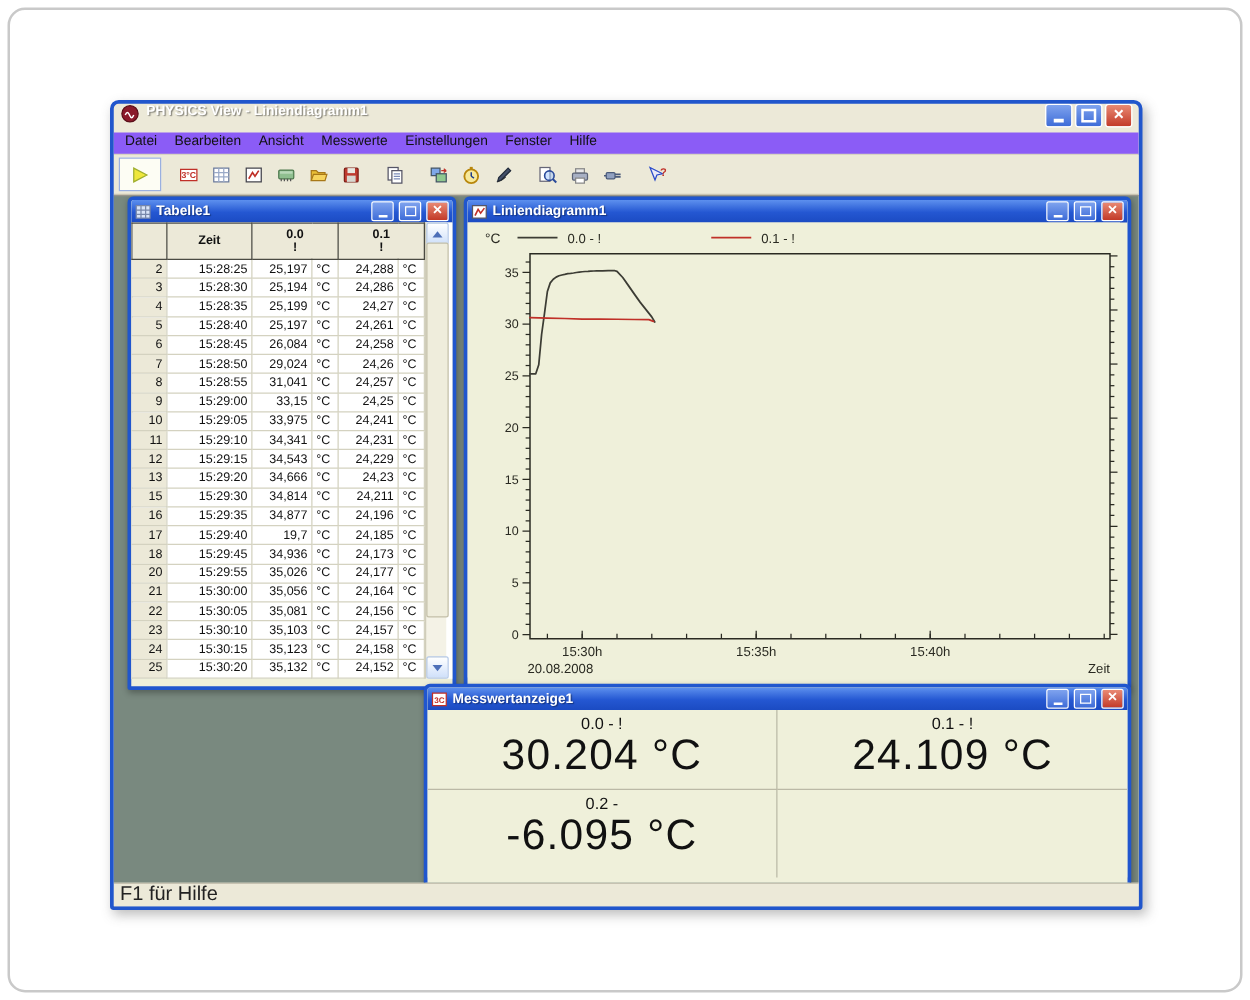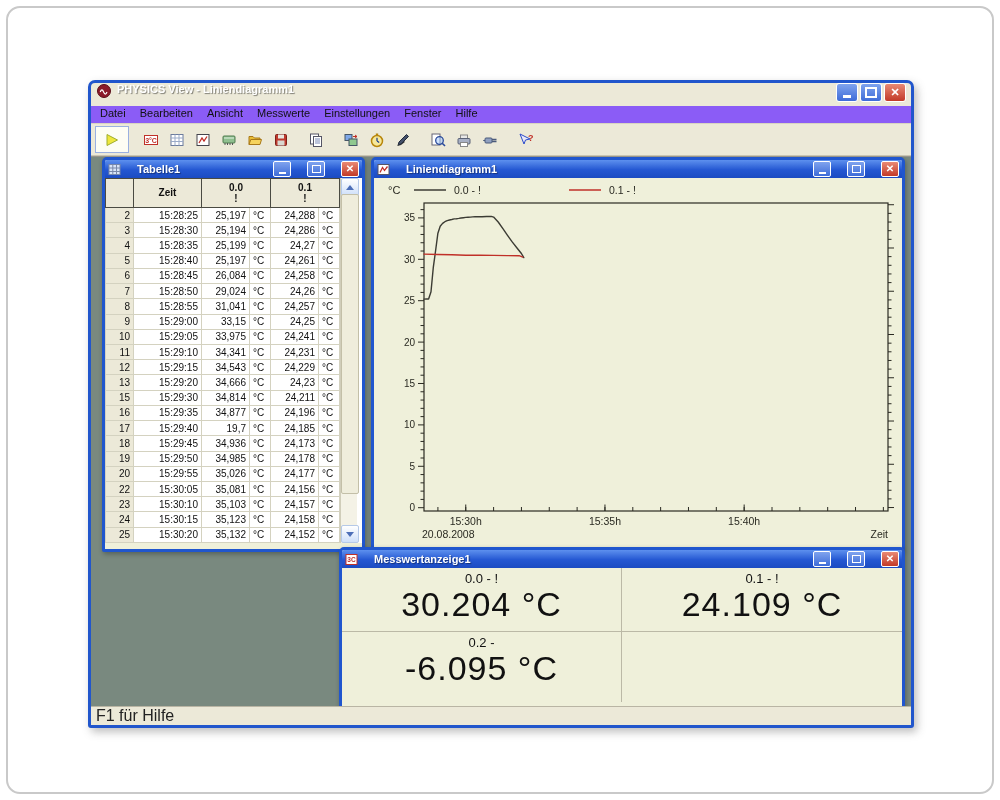--- a/index.html
+++ b/index.html
@@ -31,21 +31,21 @@
   .tbtn{width:26px;height:25px;display:flex;align-items:center;justify-content:center;}
   .tbtn.play{width:32px;background:#FDFDF4;border:1px solid #9ab0e0;}
   .tgap{width:9px;}
 
   .client{position:relative;height:549px;background:#79897F;border-top:1px solid #97948a;overflow:hidden;}
 
   
   .child{position:absolute;border:3px solid #2056CE;border-radius:5px 5px 2px 2px;overflow:hidden;
     background:#EFF0DA;box-shadow:1px 2px 5px rgba(0,0,0,.3);}
   .ctitle{height:18px;background:linear-gradient(180deg,#5D90EE,#2457D2 55%,#1B4BC2);
-    display:flex;align-items:center;padding:0 3px;gap:16px;}
+    display:flex;align-items:center;padding:0 3px;gap:4px;}
   .ctitle .ttext{color:#fff;font-weight:bold;font-size:11px;flex:1;text-shadow:1px 1px 1px rgba(0,0,0,.4);}
   .cbtn{width:16px;height:14px;border-radius:2px;border:1px solid #fff;
     background:linear-gradient(180deg,#7FA3EE,#3E6CD8);display:flex;align-items:center;justify-content:center;}
   .cbtn.close{background:linear-gradient(180deg,#E98A74,#C23A28);}
   .cbtn .mingl{width:7px;height:2px;background:#fff;margin-top:7px;}
   .cbtn .maxgl{width:7px;height:6px;border:1.5px solid #fff;}
   .cbtn .xgl{color:#fff;font-size:10px;font-weight:bold;line-height:1;}
 
   #win-table{left:11px;top:0;width:257px;height:389px;}
   #win-chart{left:280px;top:0;width:528px;height:388px;}
@@ -399,33 +399,33 @@
               </tr>
               <tr>
                 <td class="c-num">18</td>
                 <td class="c-zeit">15:29:45</td>
                 <td class="c-val">34,936</td>
                 <td class="c-unit">°C</td>
                 <td class="c-val">24,173</td>
                 <td class="c-unit">°C</td>
               </tr>
               <tr>
-                <td class="c-num">19</td>
-                <td class="c-zeit">15:29:50</td>
-                <td class="c-val">34,985</td>
-                <td class="c-unit">°C</td>
-                <td class="c-val">24,178</td>
-                <td class="c-unit">°C</td>
-              </tr>
-              <tr>
                 <td class="c-num">20</td>
                 <td class="c-zeit">15:29:55</td>
                 <td class="c-val">35,026</td>
                 <td class="c-unit">°C</td>
                 <td class="c-val">24,177</td>
+                <td class="c-unit">°C</td>
+              </tr>
+              <tr>
+                <td class="c-num">21</td>
+                <td class="c-zeit">15:30:00</td>
+                <td class="c-val">35,056</td>
+                <td class="c-unit">°C</td>
+                <td class="c-val">24,164</td>
                 <td class="c-unit">°C</td>
               </tr>
               <tr>
                 <td class="c-num">22</td>
                 <td class="c-zeit">15:30:05</td>
                 <td class="c-val">35,081</td>
                 <td class="c-unit">°C</td>
                 <td class="c-val">24,156</td>
                 <td class="c-unit">°C</td>
               </tr>

